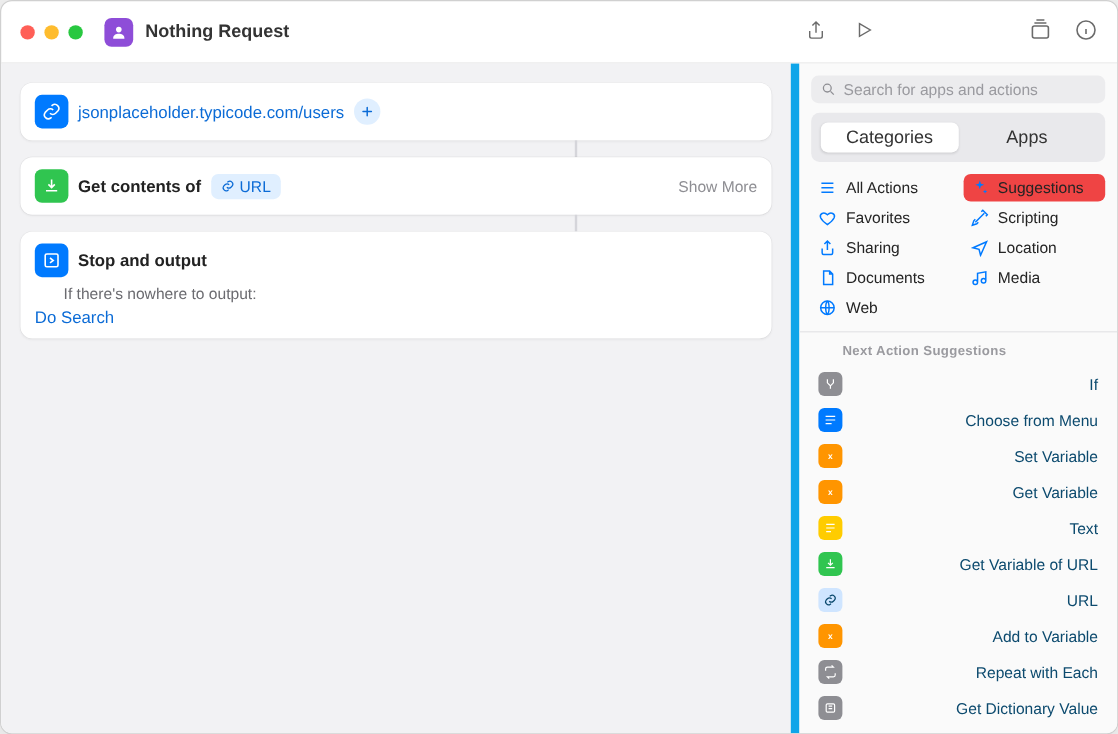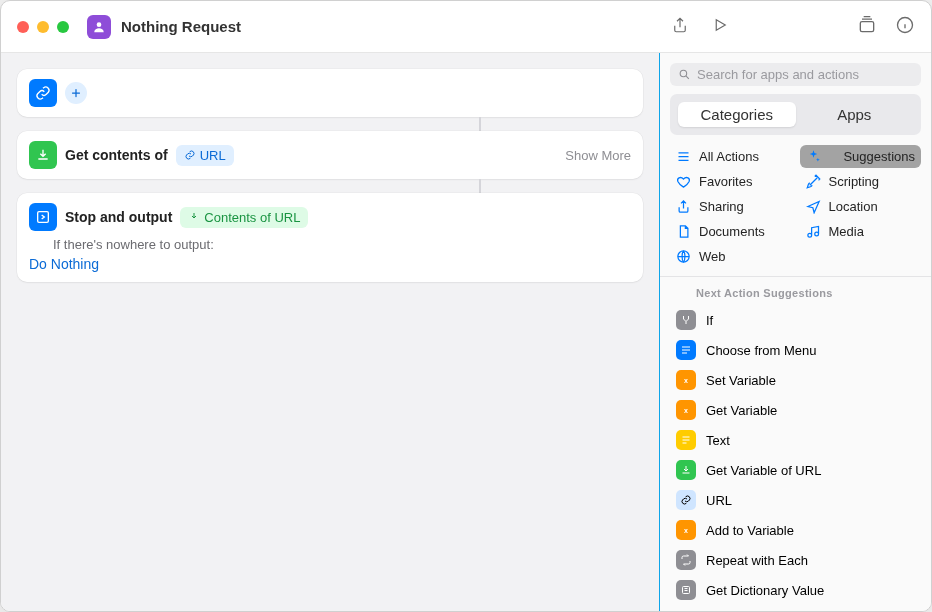--- a/index.html
+++ b/index.html
@@ -116,21 +116,21 @@
     color: #6b6b70; font-size: 13px; margin-top: 6px; margin-left: 24px;
   }
   .select-link {
     color: #0b6bd6; font-size: 14px; margin-top: 4px;
     cursor: pointer;
     display: inline-block;
   }
   .sidebar {
     width: 272px;
     background: #fafafa;
-    border-left: 1px solid #0ea5e9;
+    border-left: 7px solid #0ea5e9;
     display: flex; flex-direction: column;
     min-height: 0;
   }
   .search-box {
     margin: 10px 10px 8px 10px;
     background: #ececee;
     border-radius: 6px;
     padding: 4px 8px;
     display: flex; align-items: center; gap: 6px;
   }
@@ -160,34 +160,34 @@
   .catgrid {
     display: grid; grid-template-columns: 1fr 1fr;
     padding: 0 10px; gap: 2px 8px;
     margin-bottom: 8px;
   }
   .catitem {
     display: flex; align-items: center; gap: 8px;
     padding: 4px 6px; border-radius: 6px; cursor: pointer;
     font-size: 13px; color: #242424;
   }
-  .catitem.sel { background: #a3a3a3; justify-content: space-between; }
+  .catitem.sel { background: #ef4444; }
   .catitem svg { width: 15px; height: 15px; }
   .hr { height: 1px; background: #e4e4e6; }
   .heading {
     font-size: 11px; letter-spacing: 0.3px;
     color: #9a9a9f; font-weight: 600;
     padding: 10px 16px 6px 36px;
   }
   .suggestions {
     flex: 1; overflow-y: auto;
   }
   .sugitem {
     display: flex; align-items: center; gap: 10px;
-    padding: 5px 16px; cursor: pointer; font-size: 13px; color: #000000;
+    padding: 5px 16px; cursor: pointer; font-size: 13px; color: #0c4a6e; justify-content: space-between;
   }
   .sugicon {
     width: 20px; height: 20px; border-radius: 5px;
     display: flex; align-items: center; justify-content: center;
     flex-shrink: 0;
   }
   .sugicon svg { width: 12px; height: 12px; fill: #fff; }
   .sg-grey { background: #8e8e93; }
   .sg-blue { background: #007aff; }
   .sg-orange { background: #ff9500; }
@@ -246,20 +246,21 @@
 
     <div class="main">
 
       <div class="action-card">
         <div class="action-row">
           <div class="action-app-icon ic-blue">
             <svg viewBox="0 0 24 24">
                 <path d="M10 14a5 5 0 007 0l3-3a5 5 0 00-7-7l-1 1M14 10a5 5 0 00-7 0l-3 3a5 5 0 007 7l1-1" stroke="#fff" fill="none" stroke-width="2"></path>
               </svg>
           </div>
+          <span class="url-text">jsonplaceholder.typicode.com/users</span>
           <span class="plus-chip">
             <svg viewBox="0 0 24 24" width="12" height="12">
                 <path d="M12 5v14M5 12h14" stroke="#0b6bd6" stroke-width="2.5" fill="none" stroke-linecap="round"></path>
               </svg>
           </span>
         </div>
       </div>
 
       <div class="connector"></div>
 
@@ -285,29 +286,23 @@
 
       <div class="action-card">
         <div class="action-row">
           <div class="action-app-icon ic-blue">
             <svg viewBox="0 0 24 24">
                 <rect x="4" y="4" width="16" height="16" rx="2" stroke="#fff" fill="none" stroke-width="2"></rect>
                 <path d="M10 9l4 3-4 3" stroke="#fff" fill="none" stroke-width="2"></path>
               </svg>
           </div>
           <span class="action-title">Stop and output</span>
-          <span class="token token-green-light">
-            <svg viewBox="0 0 24 24">
-                <path d="M12 4v10m-4-4l4 4 4-4" stroke="#1a9442" fill="none" stroke-width="2"></path>
-              </svg>
-            <span>Contents of URL</span>
-          </span>
         </div>
         <div class="action-sub">If there's nowhere to output:</div>
-        <div class="select-link">Do Nothing</div>
+        <div class="select-link">Do Search</div>
       </div>
 
     </div>
 
     <div class="sidebar">
       <div class="search-box">
         <svg viewBox="0 0 24 24">
             <circle cx="10" cy="10" r="6"></circle>
             <path d="M20 20l-5-5"></path>
           </svg>

